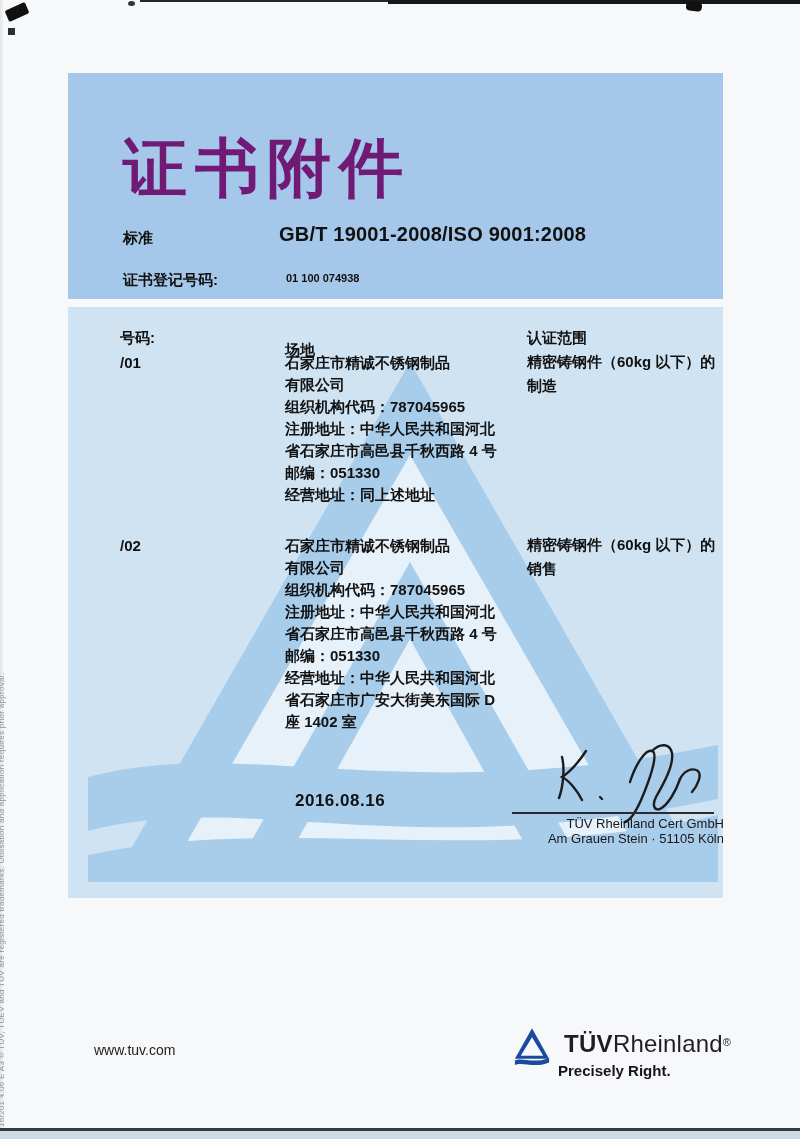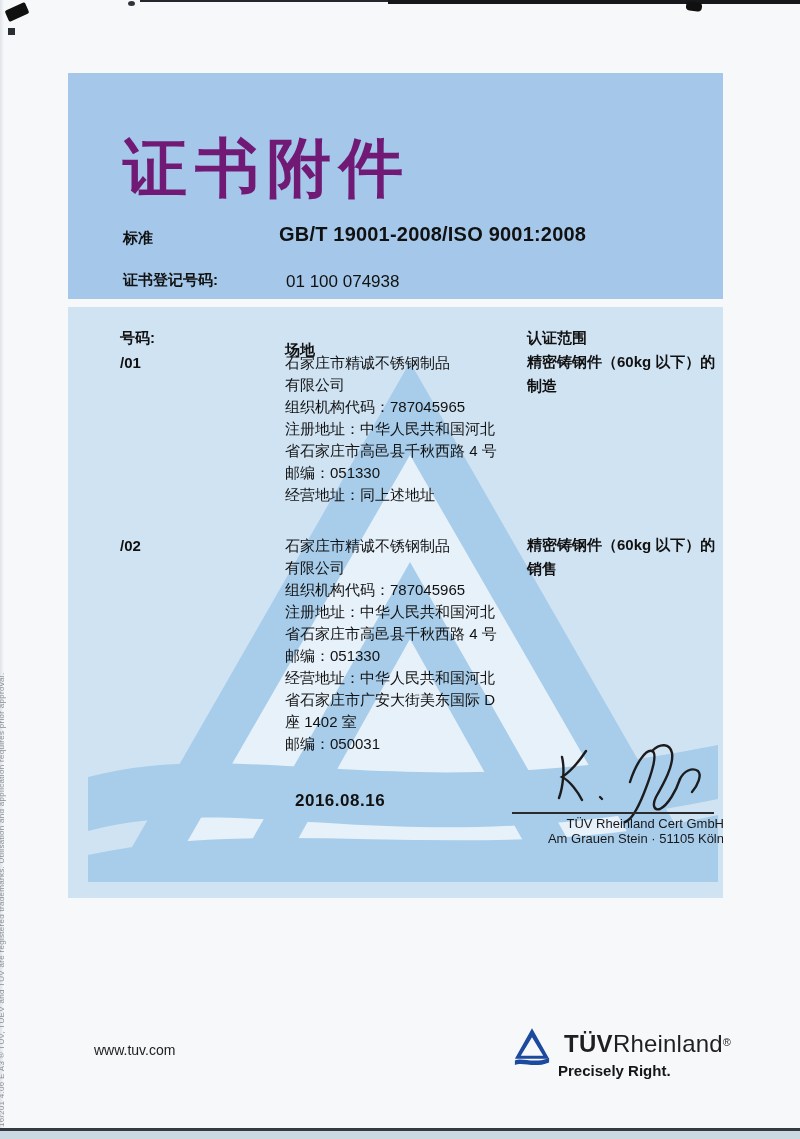--- a/index.html
+++ b/index.html
@@ -15,27 +15,27 @@
   .edge-bottom{position:absolute;left:0;top:1128px;width:800px;height:3px;background:#343a42;}
   .strip-bottom{position:absolute;left:0;top:1131px;width:800px;height:8px;background:#ccd8e2;}
   .edge-left{position:absolute;left:0;top:0;width:4px;height:1139px;background:linear-gradient(90deg,#dfe3e7,#f7f8fa);}
 
   
   .hdr{position:absolute;left:68px;top:73px;width:655px;height:226px;background:#a5c8ea;}
   .doc-title{position:absolute;left:55px;top:52px;font-size:64px;font-weight:700;letter-spacing:8px;color:#701a75;}
   .std-label{position:absolute;left:55px;top:156px;font-size:15px;font-weight:700;}
   .std-value{position:absolute;left:211px;top:150px;font-size:20px;font-weight:700;letter-spacing:.2px;}
   .reg-label{position:absolute;left:55px;top:198px;font-size:15px;font-weight:700;}
-  .reg-value{position:absolute;left:218px;top:199px;font-size:17px;font-weight:400;text-align:right;}
+  .reg-value{position:absolute;left:218px;top:199px;font-size:11px;font-weight:700;text-align:right;}
 
   
   .body-blk{position:absolute;left:68px;top:307px;width:655px;height:591px;background:#d0e3f3;overflow:hidden;}
   .wm{position:absolute;left:0;top:0;width:655px;height:685px;}
   .col-head{position:absolute;font-size:15px;font-weight:700;}
-  .cell{position:absolute;font-size:15px;font-weight:400;line-height:22px;}
+  .cell{position:absolute;font-size:15px;font-weight:700;line-height:22px;}
   .scope{font-weight:700;line-height:24px;}
   .row-num{font-weight:600;}
   .date{position:absolute;left:227px;top:484px;font-size:17px;font-weight:600;letter-spacing:.5px;}
   .sig{position:absolute;left:477px;top:428px;width:170px;height:90px;}
   .sig-line{position:absolute;left:444px;top:505px;width:202px;height:0;border-top:2px solid #2b2b2d;}
   .sig-org{position:absolute;left:434px;top:509px;width:222px;text-align:right;font-size:13px;font-weight:400;line-height:15px;color:#17171a;}
   .page-num{position:absolute;left:570px;top:646px;font-size:14px;font-weight:700;}
 
   
   .site-url{position:absolute;left:94px;top:1042px;font-size:14px;font-weight:500;color:#222;}
@@ -103,21 +103,20 @@
     <div class="cell" style="left:217px;top:228px;">
       <div>石家庄市精诚不锈钢制品</div>
       <div>有限公司</div>
       <div>组织机构代码：787045965</div>
       <div>注册地址：中华人民共和国河北</div>
       <div>省石家庄市高邑县千秋西路 4 号</div>
       <div>邮编：051330</div>
       <div>经营地址：中华人民共和国河北</div>
       <div>省石家庄市广安大街美东国际 D</div>
       <div>座 1402 室</div>
-      <div>邮编：050031</div>
     </div>
     <div class="cell scope" style="left:459px;top:226px;">
       <div>精密铸钢件（60kg 以下）的</div>
       <div>销售</div>
     </div>
 
     <div class="date">2016.08.16</div>
 
     <svg class="sig" viewBox="0 0 160 90" aria-hidden="true">
       <g stroke="#1c1c1e" stroke-width="2.4" fill="none" stroke-linecap="round">

